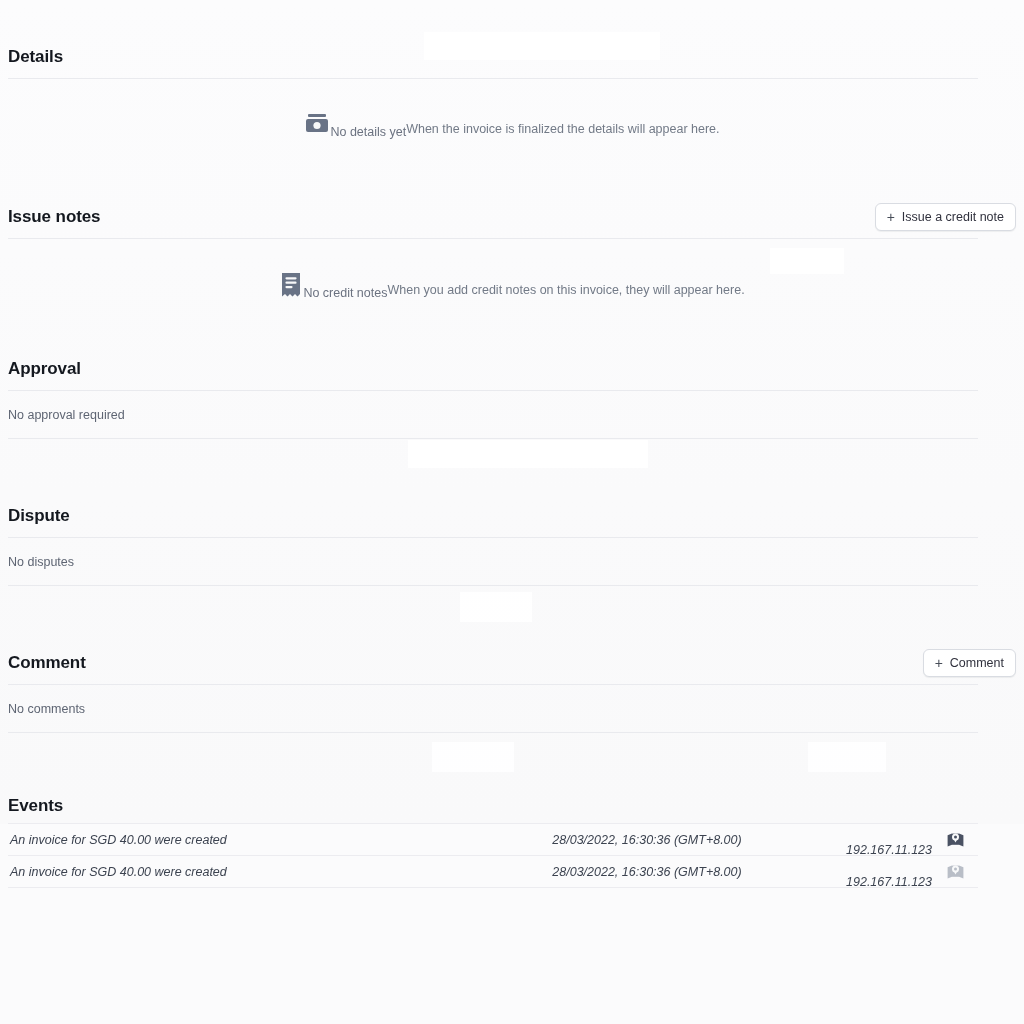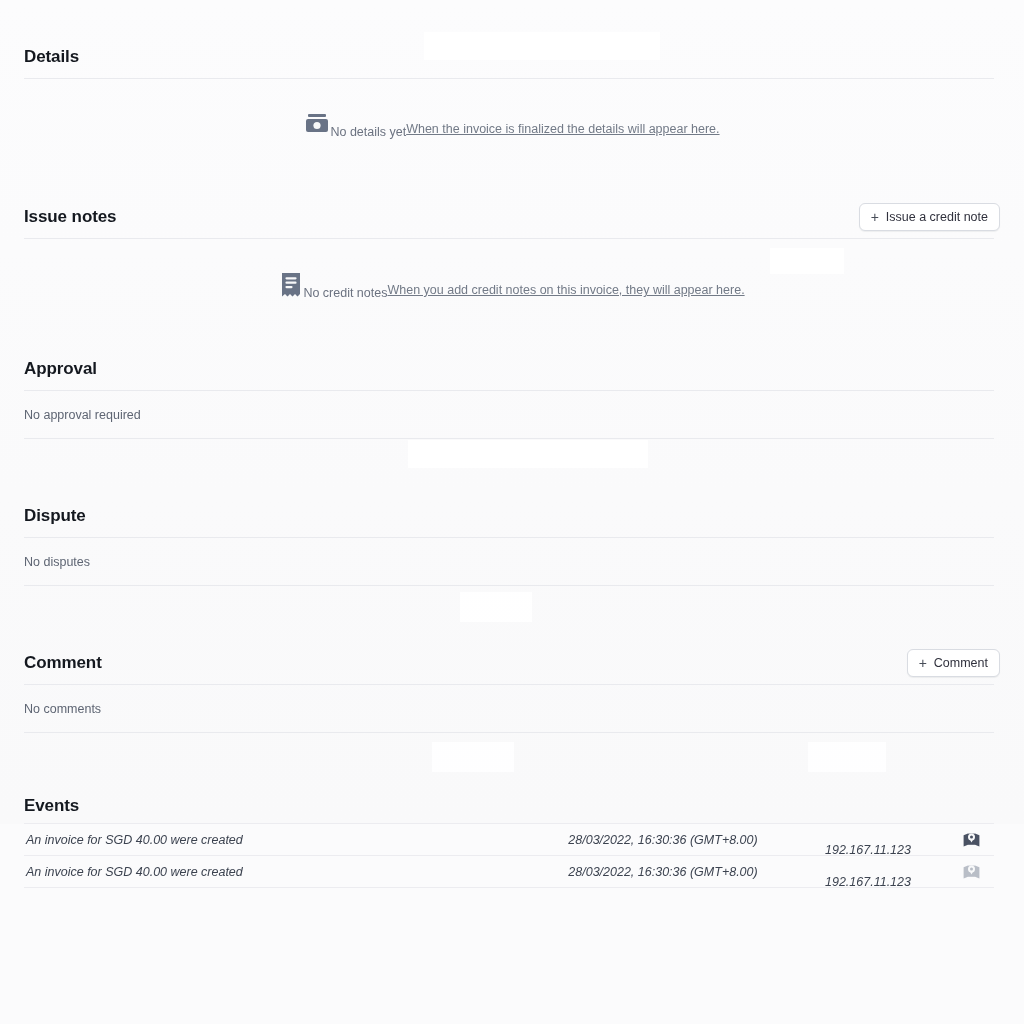--- a/index.html
+++ b/index.html
@@ -12,21 +12,21 @@
     background: #fbfbfc;
     font-family: "Liberation Sans", sans-serif;
     color: #1a1f36;
     overflow: hidden;
   }
   .page {
     position: relative;
     width: 1024px;
     height: 824px;
     box-sizing: border-box;
-    padding: 0 24px;
+    padding: 0 8px;
     background: linear-gradient(180deg, #fcfcfd 0%, #fafafb 60%, #f9f9fa 100%);
   }
   .section { position: relative; }
 
   .section-head {
     display: flex;
     align-items: center;
     justify-content: space-between;
     min-height: 42px;
   }
@@ -54,21 +54,20 @@
     font-size: 12.5px;
     color: #6b7280;
     margin-top: 13px;
     line-height: 1.2;
   }
   .empty-sub {
     font-size: 12.5px;
     color: #727a87;
     margin-top: 7px;
     line-height: 1.2;
-    text-decoration: underline;
   }
   .empty-icon { color: #697386; display: block; }
 
   
   .state-row {
     height: 49px;
     display: flex;
     align-items: center;
     border-top: 1px solid #e9eaee;
     border-bottom: 1px solid #e9eaee;
@@ -109,21 +108,21 @@
     display: flex;
     align-items: center;
     height: 31px;
     border-bottom: 1px solid #ececf0;
     font-size: 12.5px;
     color: #3c4350;
   }
   .event-row.first { border-top: 1px solid #ececf0; }
   .ev-desc { width: 512px; padding-left: 2px; }
   .ev-time { width: 250px; text-align: center; }
-  .ev-ip   { width: 160px; text-align: center; margin-top: 20px; }
+  .ev-ip   { width: 160px; text-align: right; margin-top: 20px; }
   .ev-icon { flex: 1; display: flex; justify-content: flex-end; padding-right: 14px; }
 
   
   .ghost {
     position: absolute;
     background: #ffffff;
     opacity: 0.85;
     pointer-events: none;
   }
   .sp-36 { height: 36px; }

